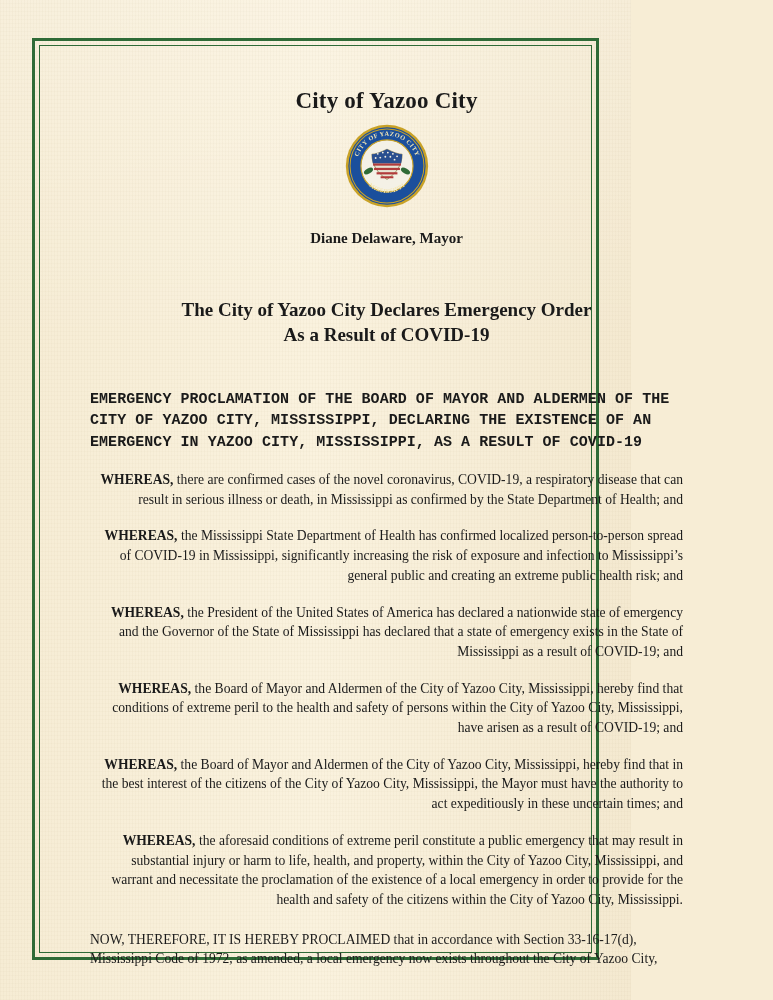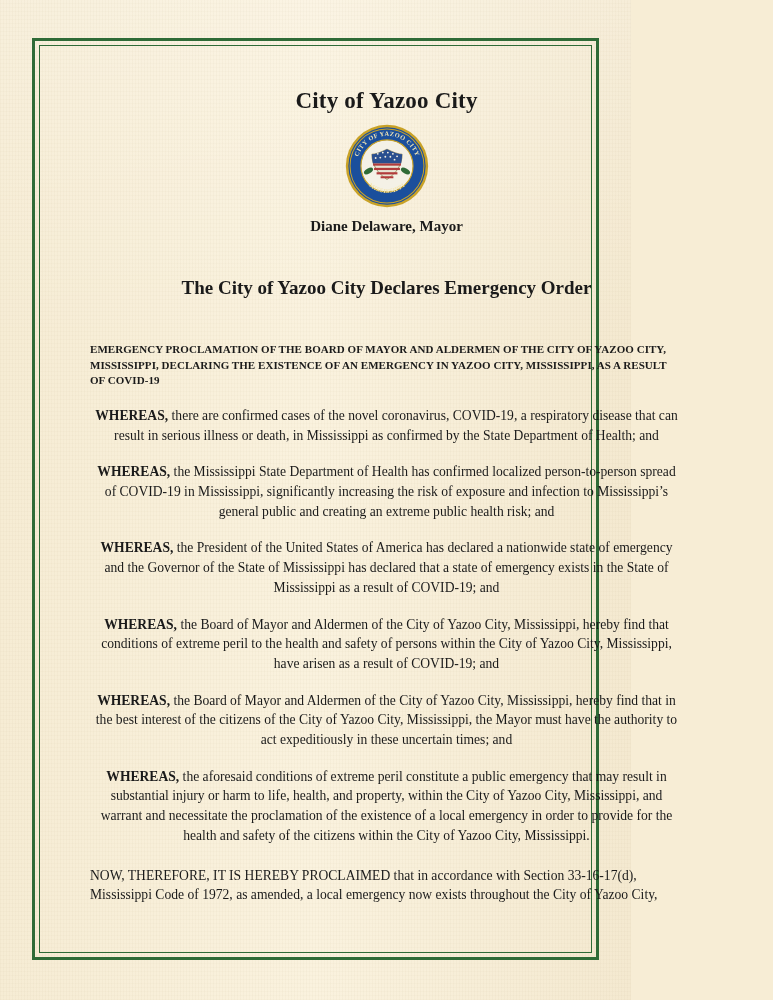--- a/index.html
+++ b/index.html
@@ -68,42 +68,43 @@
   }
   .seal {
     width: 84px;
     height: 84px;
     position: relative;
   }
   .mayor-line {
     text-align: center;
     font-size: 15px;
     font-weight: bold;
-    margin: 10px 0 0 0;
+    margin: 22px 0 0 0;
   }
   .headline {
     text-align: center;
     font-size: 19px;
     font-weight: bold;
     line-height: 1.32;
-    margin: 40px 0 0 0;
+    margin: 50px 0 0 0;
   }
   .headline .l2 { display: block; }
   .proclamation {
-    font-size: 11px;
+    font-size: 15px;
     font-weight: bold;
     line-height: 1.42;
     margin: 42px 3px 0 0;
     letter-spacing: 0.05px;
+    font-family: Liberation Mono, monospace;
   }
   .body-block {
     font-size: 13.6px;
     line-height: 1.45;
     margin: 17px 0 0 0;
-    text-align: center;
+    text-align: right;
   }
   .body-block .lead {
     font-weight: bold;
   }
   .final-block {
     font-size: 13.6px;
     line-height: 1.45;
     margin: 20px 0 0 0;
   }
   .final-block .lead {
@@ -166,20 +167,21 @@
             <ellipse cx="72" cy="56" rx="6" ry="3" transform="rotate(30 72 56)"></ellipse>
           </g>
         </svg>
       </div>
     </div>
 
     <div class="mayor-line">Diane Delaware, Mayor</div>
 
     <h2 class="headline">
       <span>The City of Yazoo City Declares Emergency Order</span>
+      <span class="l2">As a Result of COVID-19</span>
     </h2>
 
     <p class="proclamation">EMERGENCY PROCLAMATION OF THE BOARD OF MAYOR AND ALDERMEN OF THE CITY OF YAZOO CITY, MISSISSIPPI, DECLARING THE EXISTENCE OF AN EMERGENCY IN YAZOO CITY, MISSISSIPPI, AS A RESULT OF COVID-19</p>
 
     <p class="body-block">
       <span class="lead">WHEREAS,</span><span> there are confirmed cases of the novel coronavirus, COVID-19, a respiratory disease that can result in serious illness or death, in Mississippi as confirmed by the State Department of Health; and</span>
     </p>
     <p class="body-block">
       <span class="lead">WHEREAS,</span><span> the Mississippi State Department of Health has confirmed localized person-to-person spread of COVID-19 in Mississippi, significantly increasing the risk of exposure and infection to Mississippi’s general public and creating an extreme public health risk; and</span>
     </p>

